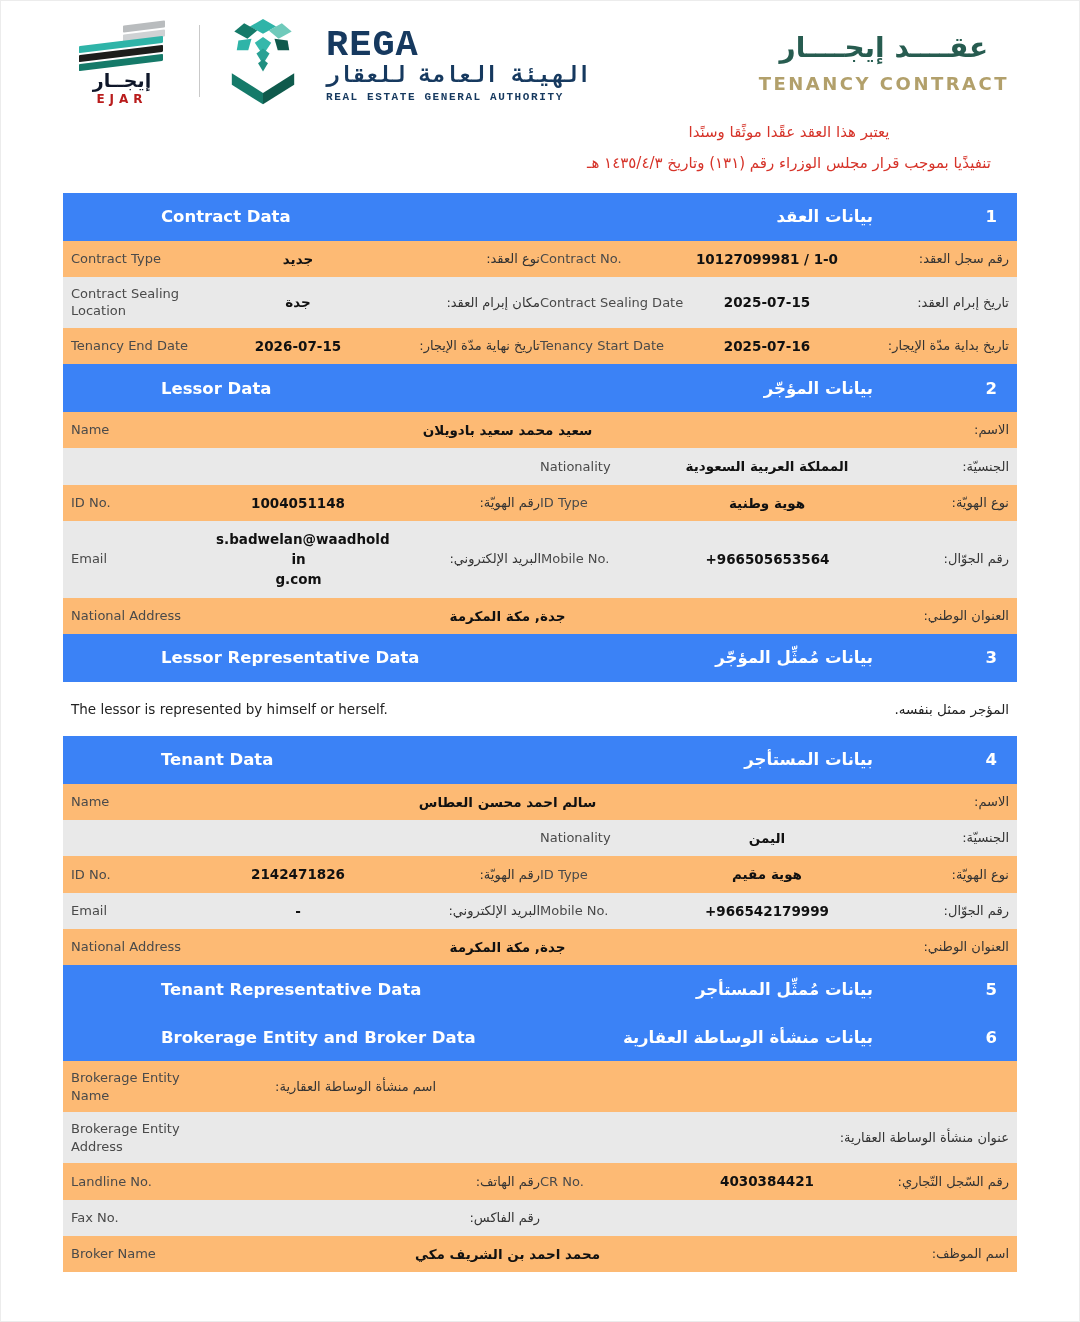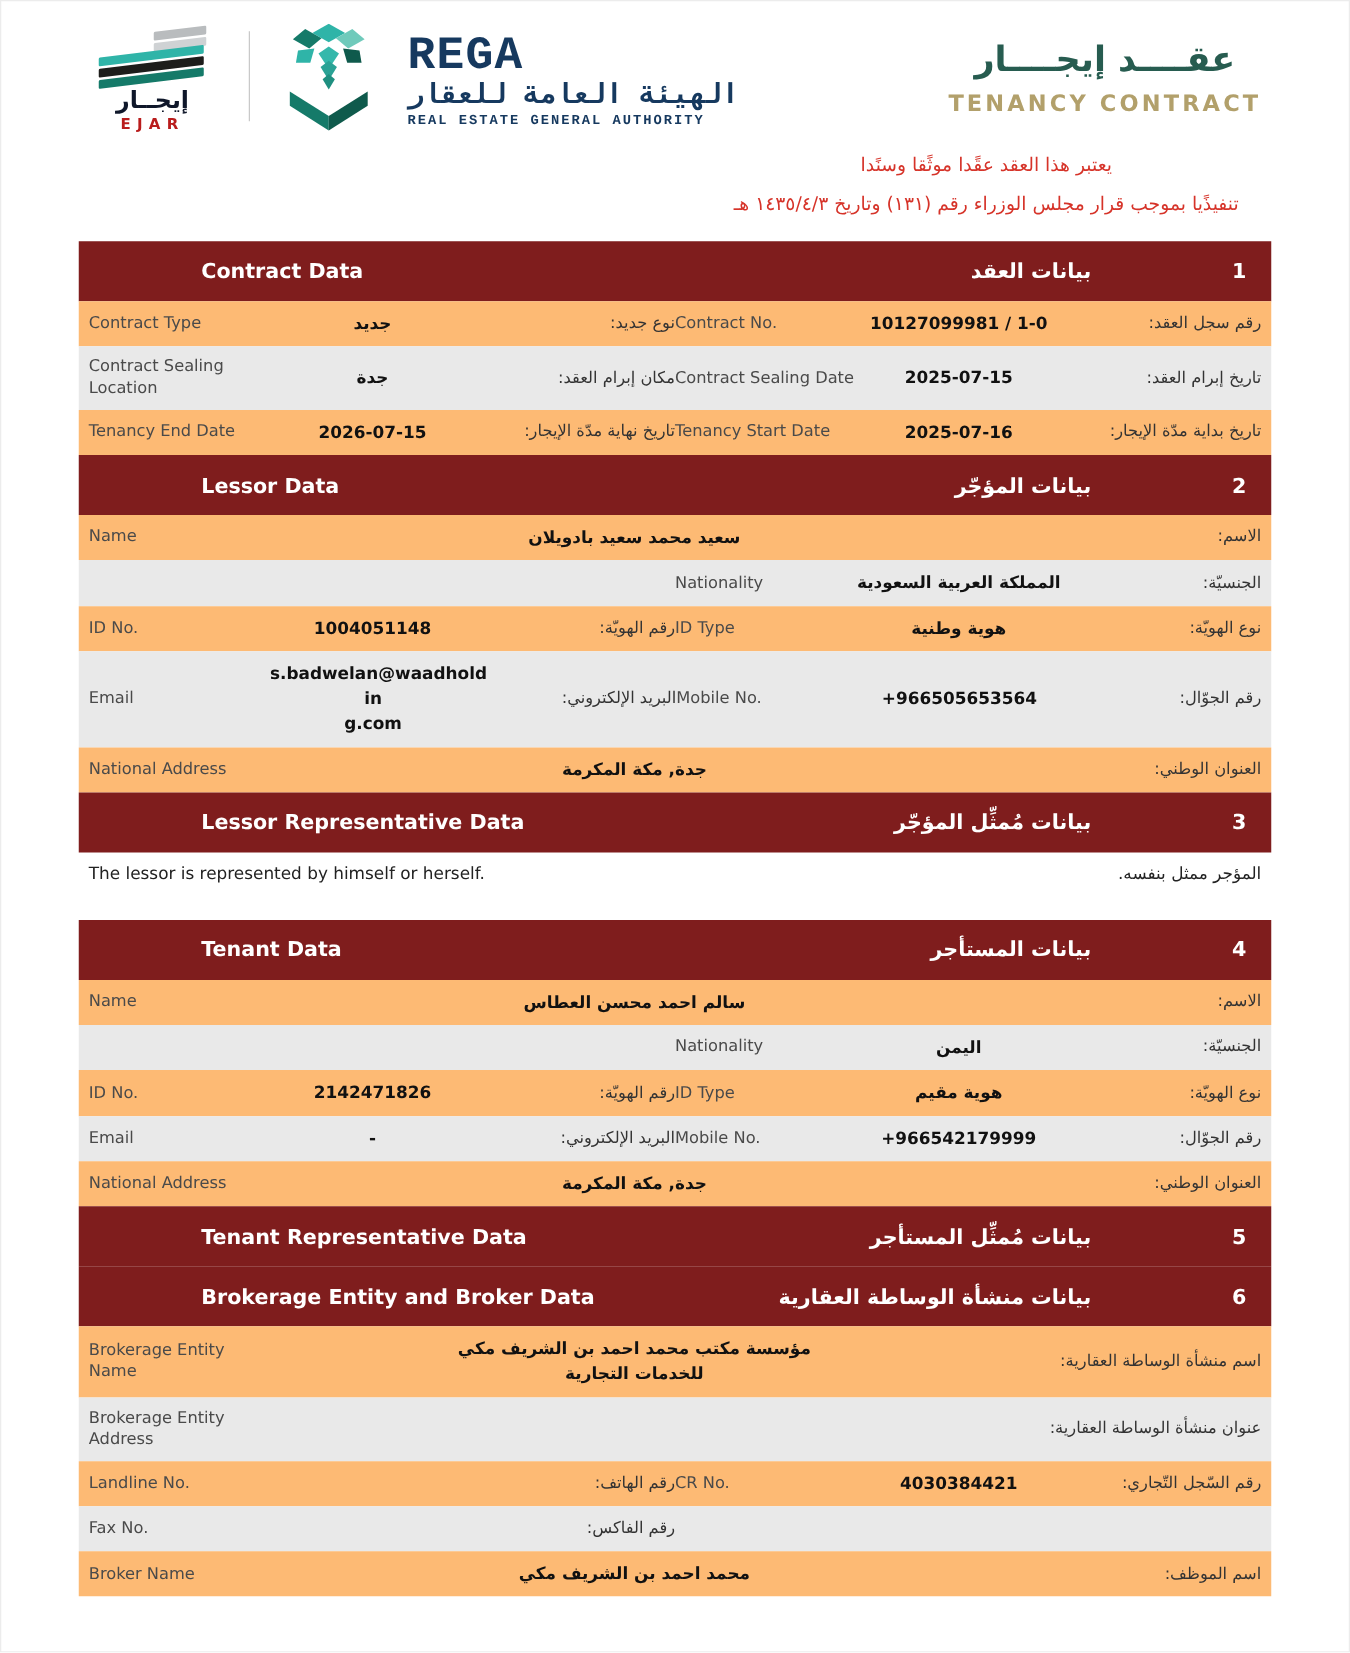--- a/index.html
+++ b/index.html
@@ -37,21 +37,21 @@
   .doc-title-en{font-size:18px;font-weight:bold;color:#b2a06b;letter-spacing:2.5px;margin-top:8px;}
 
   .disclaimer{
     width:480px;margin-left:auto;margin-right:50px;margin-top:6px;
     text-align:center;color:#d63329;font-size:15px;line-height:2.05;direction:rtl;
   }
 
   
   .content{padding:0 62px;margin-top:14px;}
   .sec-hdr{
-    background:#7f1d1d;color:#ffffff;height:48px;
+    background:#3b82f6;color:#ffffff;height:48px;
     display:flex;align-items:center;font-weight:bold;font-size:16.5px;justify-content:space-between;
   }
   .sh-en{margin-left:98px;}
   .sh-ar{margin-left:auto;direction:rtl;margin-right:110px;}
   .sh-num{width:14px;text-align:right;margin-right:20px;}
 
   .row{display:flex;align-items:center;box-sizing:border-box;
        padding:8px 8px;min-height:36px;background:#fdba74;}
   .row.gray{background:#e9e9e9;}
   .half{flex:1;display:flex;align-items:center;min-height:20px;}
@@ -59,21 +59,21 @@
   .val{flex:1;text-align:center;font-size:13.5px;font-weight:bold;color:#111;line-height:1.5;}
   .val.rtl{direction:rtl;}
   .val .inner{display:inline-block;max-width:165px;}
   .ar-l{width:160px;text-align:right;direction:rtl;font-size:13px;color:#333;flex-shrink:0;line-height:1.35;}
   .full{flex:1;display:flex;align-items:center;}
   .full .en-l{width:150px;}
   .full .ar-l{width:215px;}
   .full .val .inner{max-width:330px;}
   .pre{white-space:pre-line;}
 
-  .rep-row{display:flex;justify-content:space-between;
+  .rep-row{display:flex;align-items:center;justify-content:space-between;
            padding:9px 8px;min-height:36px;font-size:13.5px;color:#222;}
   .rep-ar{direction:rtl;}
 </style>
 </head>
 <body>
 
 <div class="page">
 
   <div class="top">
     <div class="ejar-logo">
@@ -128,21 +128,21 @@
     <div class="sec-hdr">
       <span class="sh-en">Contract Data</span>
       <span class="sh-ar">بيانات العقد</span>
       <span class="sh-num">1</span>
     </div>
 
     <div class="row">
       <div class="half">
         <span class="en-l">Contract Type</span>
         <span class="val rtl"><span class="inner">جديد</span></span>
-        <span class="ar-l">نوع جديد:</span>
+        <span class="ar-l">نوع العقد:</span>
       </div>
       <div class="half">
         <span class="en-l">Contract No.</span>
         <span class="val"><span class="inner">10127099981 / 1-0</span></span>
         <span class="ar-l">رقم سجل العقد:</span>
       </div>
     </div>
 
     <div class="row gray">
       <div class="half">
@@ -304,21 +304,20 @@
 
     <div class="sec-hdr">
       <span class="sh-en">Brokerage Entity and Broker Data</span>
       <span class="sh-ar">بيانات منشأة الوساطة العقارية</span>
       <span class="sh-num">6</span>
     </div>
 
     <div class="row">
       <div class="full">
         <span class="en-l">Brokerage Entity Name</span>
-        <span class="val rtl"><span class="inner">مؤسسة مكتب محمد احمد بن الشريف مكي للخدمات التجارية</span></span>
         <span class="ar-l">اسم منشأة الوساطة العقارية:</span>
       </div>
     </div>
 
     <div class="row gray">
       <div class="full">
         <span class="en-l">Brokerage Entity Address</span>
         <span class="val rtl"><span class="inner"></span></span>
         <span class="ar-l">عنوان منشأة الوساطة العقارية:</span>
       </div>

